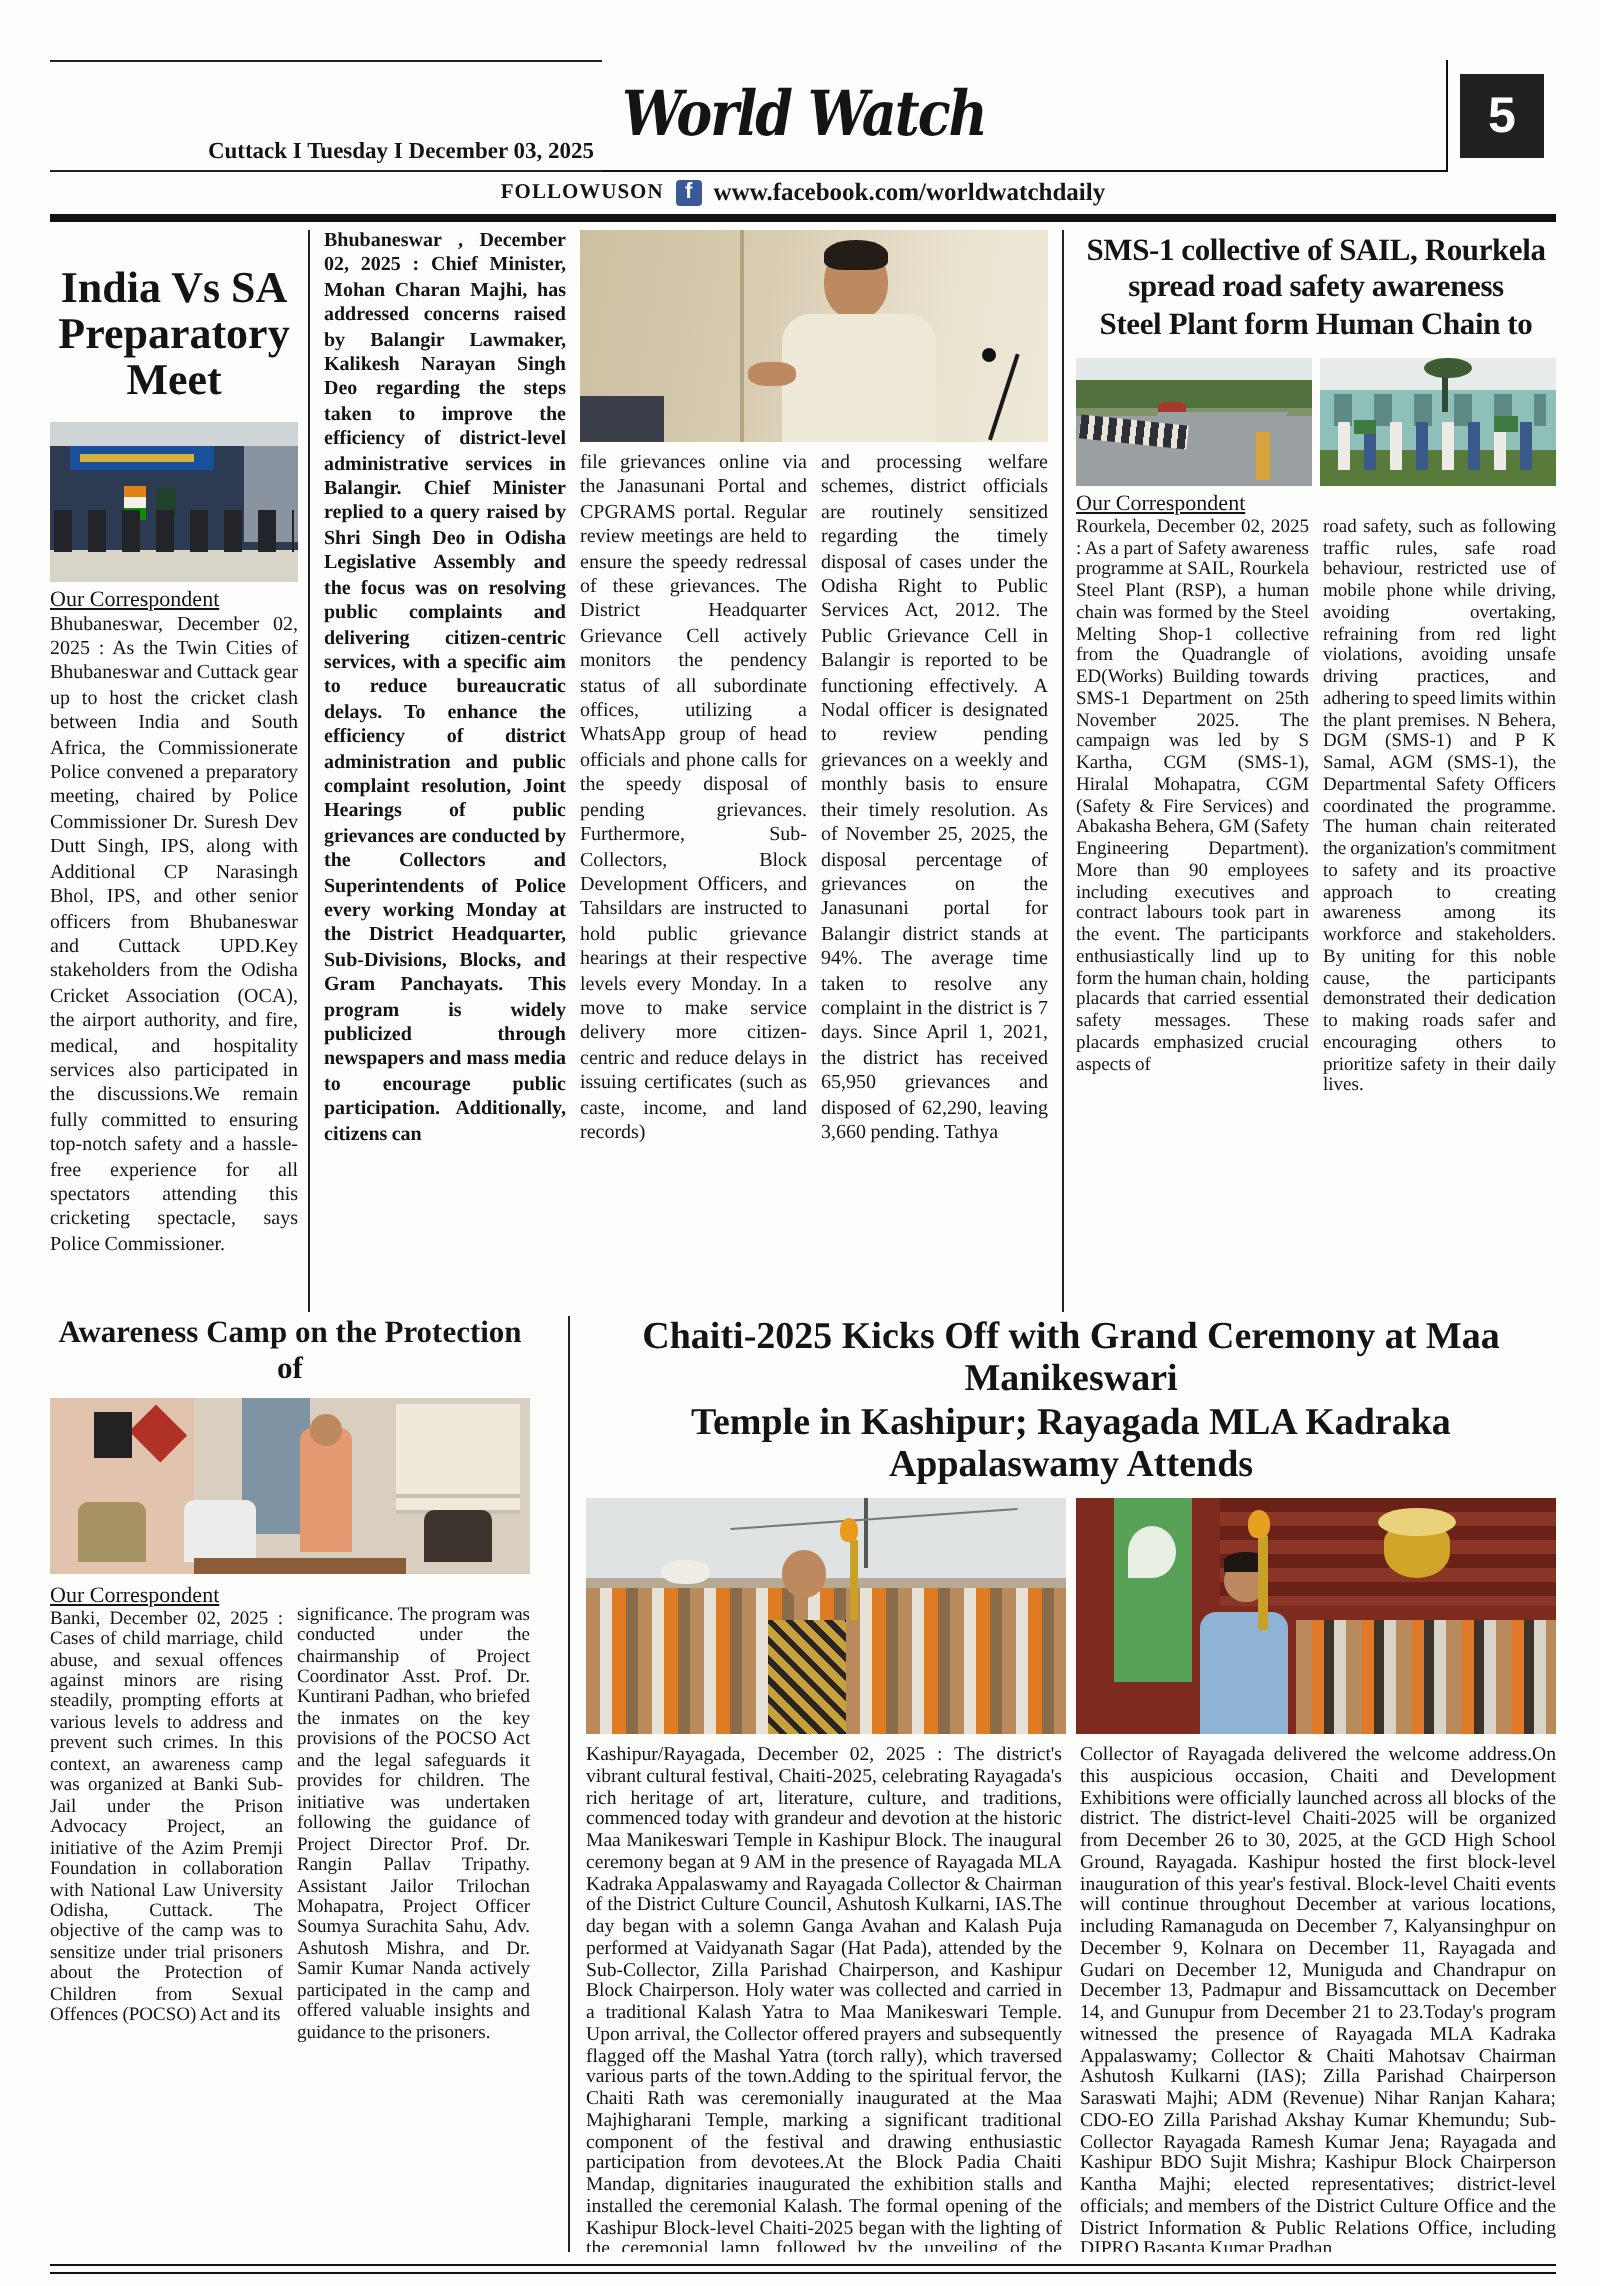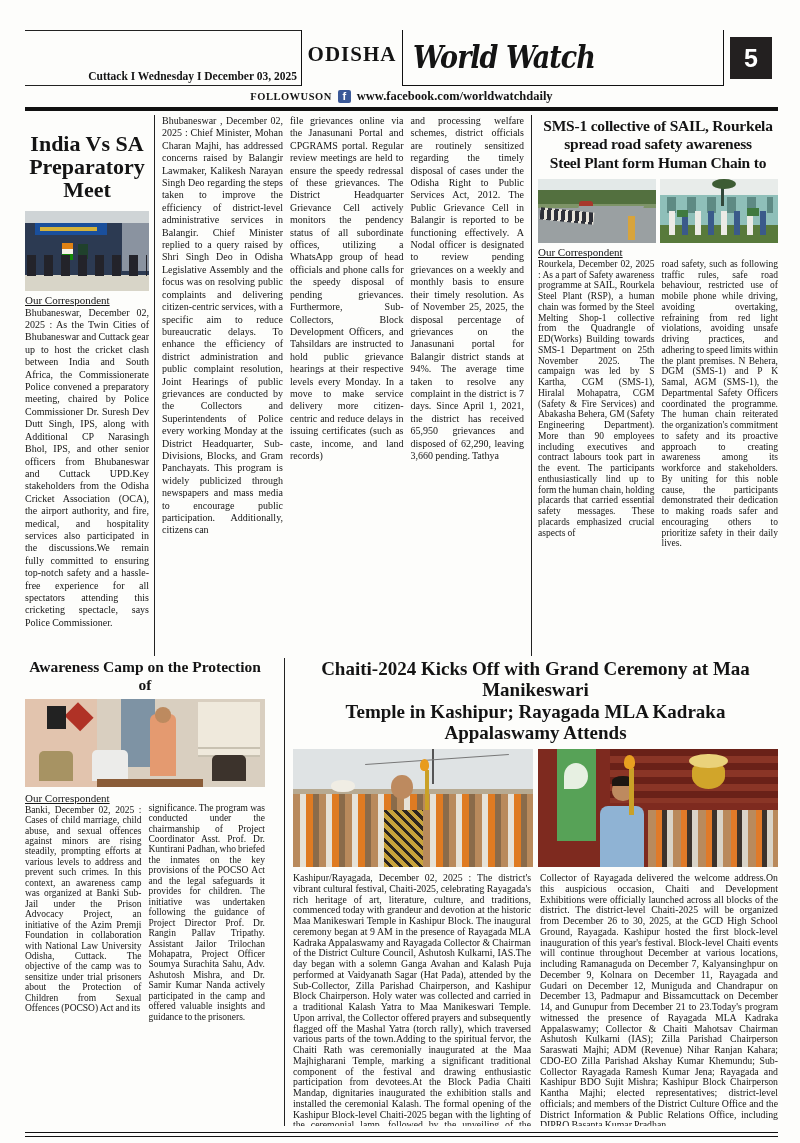--- a/index.html
+++ b/index.html
@@ -39,22 +39,22 @@
   .ab{position:absolute;}
   
   .row1{display:flex;height:541px;overflow:hidden;margin-top:4px;}
   .col-india{width:129px;padding-right:5px;box-sizing:border-box;}
   .india-title{font-size:22px;margin-top:18px;}
   .photo-india{width:100%;height:80px;margin:9px 0 3px 0;background:#2c3a52;}
   .col-balangir{width:378px;border-left:1px solid #222;border-right:1px solid #222;
                 padding:0 7px;box-sizing:border-box;}
   .bal-title{font-size:25px;letter-spacing:-.4px;margin:2px 0 7px 0;white-space:nowrap;}
   .bal-cols{display:flex;gap:7px;}
-  .bal-c1{width:121px;flex:none;}
-  .bal-right{flex:1;display:flex;}
+  .bal-c1{width:121px;flex:none;font-weight:bold;}
+  .bal-right{flex:1;display:flex;flex-direction:column;}
   .photo-bal{height:106px;background:linear-gradient(100deg,#cdbfa2 0%,#d8cdb2 40%,#e9e2cf 75%,#efe9d8 100%);margin-bottom:5px;}
   .bal-right-cols{display:flex;gap:7px;} .bal-right-cols > div{flex:1;}
   .col-sms{flex:1;padding-left:6px;box-sizing:border-box;}
   .sms-title{font-size:15.5px;letter-spacing:-.2px;line-height:1.18;margin-top:2px;}
   .sms-photos{display:flex;gap:4px;margin:7px 0 2px 0;}
   .sms-photos .photo{flex:1;height:64px;}
   .photo-chain{background:linear-gradient(#e3e9e8 0 30%,#7e9468 30% 45%,#9aa0a2 45% 100%);}
   .photo-group{background:linear-gradient(#e8ecea 0 25%,#8fbfb9 25% 72%,#587a3b 72% 100%);}
   .sms-cols{display:flex;gap:7px;} .sms-cols > div{flex:1;}
   .col-sms .bodytext{font-size:9.5px;line-height:10.75px;}
@@ -77,22 +77,21 @@
   
   .head{border-radius:50%;background:#bd8a5f;}
   .flag-in{background:linear-gradient(#e08214 0 33%,#f5f1e8 33% 66%,#128807 66% 100%);}
 </style>
 </head>
 <body>
 
 <div class="page">
 
   <div class="hdr">
-    <div class="hdr-date">Cuttack I Wednesday  I December 03, 2025</div>
-    <div class="hdr-odisha">ODISHA</div>
+    <div class="hdr-date">Cuttack I Tuesday  I December 03, 2025</div>
     <div class="hdr-logo">
       <span class="brand">World Watch</span>
     </div>
     <div class="hdr-pagecell">
       <div class="pagebox">5</div>
     </div>
   </div>
   <div class="follow">
     <span class="follow-label">FOLLOWUSON</span>
     <span class="fb">f</span>
@@ -198,21 +197,21 @@
         <div>
           <div class="byline">Our Correspondent</div>
           <div class="bodytext">Banki, December 02, 2025 : Cases of child marriage, child abuse, and sexual offences against minors are rising steadily, prompting efforts at various levels to address and prevent such crimes. In this context, an awareness camp was organized at Banki Sub-Jail under the Prison Advocacy Project, an initiative of the Azim Premji Foundation in collaboration with National Law University Odisha, Cuttack. The objective of the camp was to sensitize under trial prisoners about the Protection of Children from Sexual Offences (POCSO) Act and its</div>
         </div>
         <div class="bodytext" style="padding-top:14px;">significance. The program was conducted under the chairmanship of Project Coordinator Asst. Prof. Dr. Kuntirani Padhan, who briefed the inmates on the key provisions of the POCSO Act and the legal safeguards it provides for children. The initiative was undertaken following the guidance of Project Director Prof. Dr. Rangin Pallav Tripathy. Assistant Jailor Trilochan Mohapatra, Project Officer Soumya Surachita Sahu, Adv. Ashutosh Mishra, and Dr. Samir Kumar Nanda actively participated in the camp and offered valuable insights and guidance to the prisoners.</div>
       </div>
     </article>
 
     <article class="col-chaiti">
       <div class="headline chaiti-title">
-        <div>Chaiti-2024 Kicks Off with Grand Ceremony at Maa Manikeswari</div>
+        <div>Chaiti-2025 Kicks Off with Grand Ceremony at Maa Manikeswari</div>
         <div>Temple in Kashipur; Rayagada MLA Kadraka Appalaswamy Attends</div>
       </div>
       <div class="chaiti-photos">
         <div class="photo photo-torch">
           <div class="ab" style="left:58%;top:0;width:2px;height:30%;background:#555;"></div>
           <div class="ab" style="left:30%;top:8%;width:60%;height:1px;background:#777;transform:rotate(-4deg);"></div>
           <div class="ab" style="left:0;bottom:0;right:0;height:62%;background:repeating-linear-gradient(90deg,#b98a5c 0 7px,#e6e2d8 7px 13px,#df7b22 13px 20px,#8a6b4a 20px 26px);"></div>
           <div class="ab" style="left:38%;bottom:0;width:16%;height:48%;background:repeating-linear-gradient(45deg,#c7a23b 0 4px,#2b2420 4px 7px);"></div>
           <div class="ab head" style="left:41%;top:22%;width:9%;height:20%;"></div>
           <div class="ab" style="left:55%;top:18%;width:4px;height:34%;background:#caa127;"></div>

